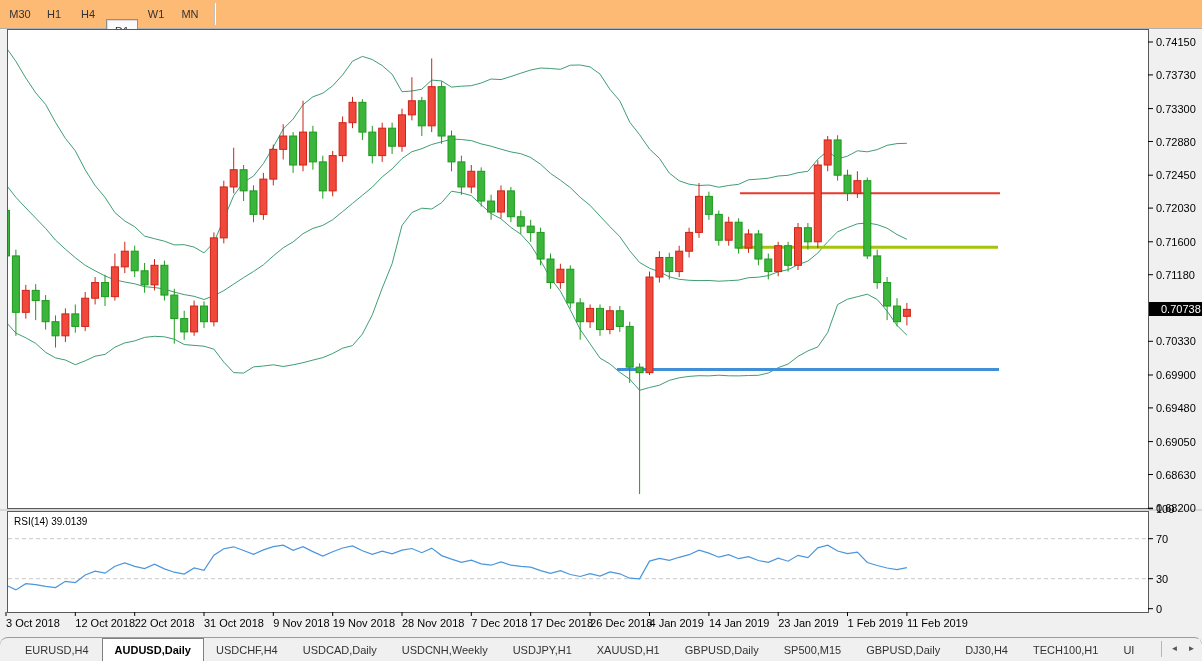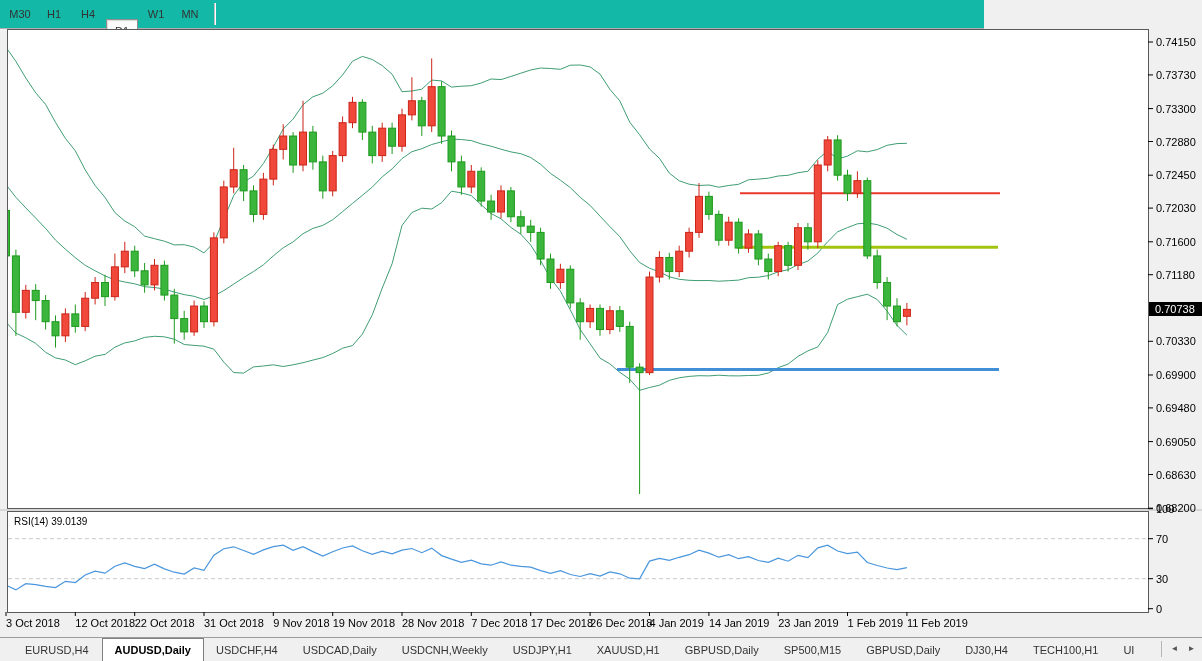--- a/index.html
+++ b/index.html
@@ -1,40 +1,40 @@
 <!DOCTYPE html>
 <html><head>
 <meta charset="utf-8">
 <style>
   html,body{margin:0;padding:0;background:#e8e8e8;}
   #app{position:relative;width:1202px;height:661px;background:#f0f0f0;overflow:hidden;
        font-family:"Liberation Sans",sans-serif;font-size:11px;color:#222;}
   
-  #toolbar{position:absolute;left:0;top:0;width:984px;height:29px;background:#14b8a6;
+  #toolbar{position:absolute;left:0;top:0;width:1202px;height:29px;background:#fdba74;
            border-bottom:1px solid #b0b0b0;display:flex;align-items:center;padding-left:4px;box-sizing:border-box;}
   .tfbtn{min-width:30px;height:22px;line-height:22px;text-align:center;color:#333;margin-right:2px;
          border:1px solid transparent;cursor:default;}
   .tfbtn.active{background:#fbfbfb;border:1px solid #8f8f8f;box-shadow:inset 1px 1px 1px #d8d8d8;margin-top:34px;}
   .tbsep{width:1px;height:22px;background:#c2c2c2;border-right:1px solid #fff;margin:0 6px;}
   
   #main-panel{position:absolute;left:7px;top:29px;width:1142px;height:480px;background:#fff;
               border:1px solid #5a5a5a;box-sizing:border-box;}
   #rsi-panel{position:absolute;left:7px;top:511px;width:1142px;height:102px;background:#fff;
              border:1px solid #5a5a5a;box-sizing:border-box;}
   #splitter{position:absolute;left:0;top:509px;width:1202px;height:2px;background:#d7d7d7;cursor:row-resize;}
   #overlay{position:absolute;left:0;top:0;width:1202px;height:661px;pointer-events:none;}
   
   #chart-title{position:absolute;left:14px;top:35px;font-size:12px;font-weight:bold;color:#000;white-space:pre;}
   #title-caret{display:inline-block;font-size:8px;vertical-align:2px;margin-right:8px;color:#000;}
   #rsi-label{position:absolute;left:14px;top:516px;font-size:10px;color:#000;}
   #price-tag{position:absolute;left:1149px;top:302px;width:53px;height:14px;background:#000;color:#fff;
-             font-size:11px;line-height:14px;padding-left:6px;box-sizing:border-box;}
+             font-size:11px;line-height:14px;padding-left:12px;box-sizing:border-box;}
   
   #tabbar{position:absolute;left:0;top:637px;width:1202px;height:24px;background:#f0f0f0;
-          border-top:1px solid #9c9c9c;display:flex;align-items:flex-end;overflow:hidden;}
+          border-top:1px solid #9c9c9c;display:flex;align-items:flex-end;overflow:hidden;border-radius:8px;}
   .tabstub{width:12px;border-right:1px solid #b5b5b5;}
   .tab{padding:0 12px;line-height:23px;color:#333;white-space:nowrap;cursor:default;}
   .tab.active{background:#fff;border:1px solid #808080;border-bottom:none;font-weight:bold;color:#000;}
   .tabsep{width:1px;background:#b5b5b5;margin:5px 0;}
   #tab-nav{position:absolute;right:2px;top:639px;display:flex;align-items:center;height:20px;background:#f0f0f0;}
   .navbtn{width:17px;height:18px;text-align:center;line-height:18px;font-size:8px;color:#555;cursor:default;}
   #tab-nav .navsep{width:1px;height:16px;background:#b5b5b5;margin-right:4px;}
 </style>
 </head>
 <body>

